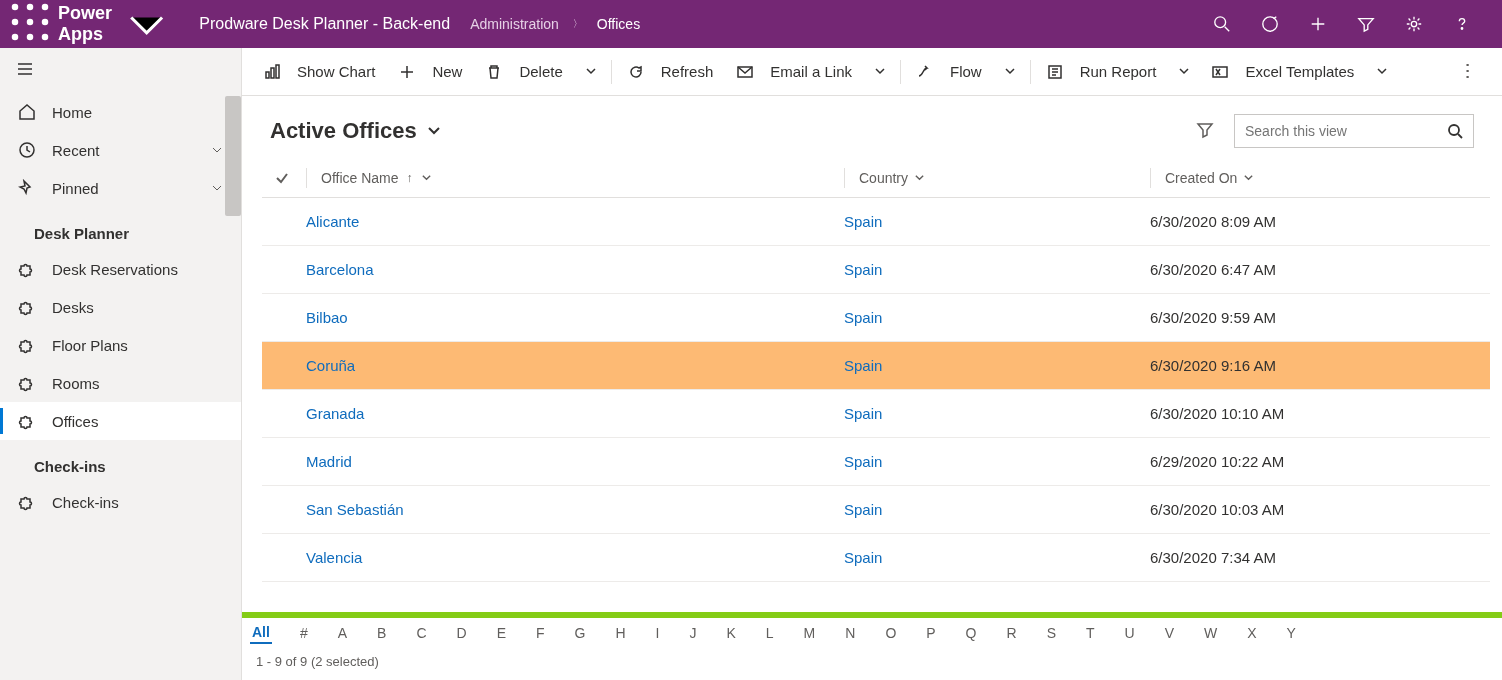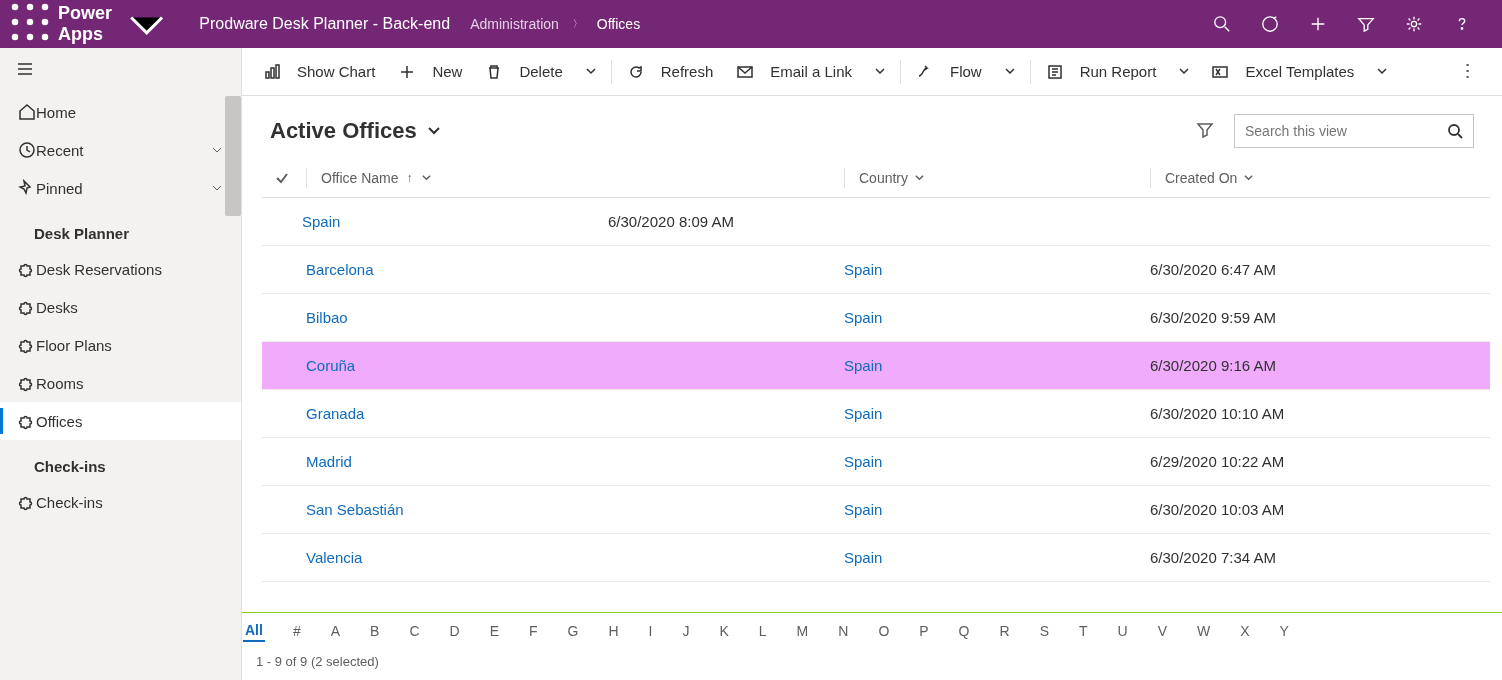--- a/index.html
+++ b/index.html
@@ -16,21 +16,21 @@
 .header-right { margin-left: auto; display: flex; gap: 28px; padding-right: 20px; }
 .header-icon { width: 20px; height: 20px; cursor: pointer; display: flex; align-items: center; justify-content: center; }
 .header-icon svg { width: 18px; height: 18px; stroke: #fff; fill: none; stroke-width: 1.5; }
 
 
 .body-wrap { display: flex; height: calc(100% - 48px); }
 .sidebar { width: 242px; background: #f3f2f1; border-right: 1px solid #e1dfdd; display: flex; flex-direction: column; position: relative; }
 .hamburger { padding: 12px 16px; cursor: pointer; }
 .hamburger svg { width: 18px; height: 18px; stroke: #323130; fill: none; stroke-width: 1.5; }
 .side-scroll { position: absolute; right: 0; top: 48px; width: 16px; height: 120px; background: #c8c6c4; border-radius: 2px; }
-.nav-item { display: flex; align-items: center; padding: 10px 18px; cursor: pointer; font-size: 15px; color: #323130; position: relative; }
+.nav-item { display: flex; align-items: center; padding: 10px 18px; gap: 16px; cursor: pointer; font-size: 15px; color: #323130; position: relative; }
 .nav-item.sub { padding-left: 18px; }
 .nav-item.active { background: #fff; }
 .nav-item.active::before { content:""; position:absolute; left:0; top:6px; bottom:6px; width:3px; background:#0078d4; }
 .nav-item .chev { margin-left: auto; }
 .nav-icon { width: 18px; height: 18px; display:flex; align-items:center; justify-content:center; }
 .nav-icon svg { width: 18px; height: 18px; stroke: #323130; fill: none; stroke-width: 1.5; }
 .section-label { padding: 18px 18px 8px; font-size: 15px; font-weight: 600; color: #323130; margin-left: 16px; }
 
 
 .main { flex: 1; display: flex; flex-direction: column; overflow: hidden; }
@@ -60,29 +60,29 @@
 .col-name-h { width: 542px; display: flex; align-items: center; gap: 8px; padding-left: 4px; }
 .col-name-h .sep-v { border-left: 1px solid #e1dfdd; height: 20px; margin-right: 6px; }
 .col-country-h { width: 306px; display:flex; align-items:center; gap:6px; }
 .col-country-h .sep-v, .col-created-h .sep-v { border-left: 1px solid #e1dfdd; height: 20px; margin-right: 8px; }
 .col-created-h { flex:1; display:flex; align-items:center; gap:6px; }
 .sort-arrow { font-size: 12px; }
 .hdr-chev svg { width: 11px; height: 11px; stroke: #605e5c; fill:none; stroke-width:1.5; }
 
 .grid-body { overflow-y: auto; }
 .row { display: flex; align-items: center; height: 48px; border-bottom: 1px solid #edebe9; font-size: 15px; }
-.row.hover { background: #f0abfc; }
+.row.hover { background: #fdba74; }
 .row .cell-check { width: 40px; }
 .row .cell-name { width: 542px; padding-left: 4px; }
 .row .cell-name a, .row .cell-country a { color: #0f6cbd; text-decoration: none; cursor: pointer; }
 .row .cell-country { width: 306px; }
 .row .cell-created { flex: 1; color: #323130; }
 
 
-.alpha-bar { height: 36px; display: flex; align-items: center; gap: 26px; padding-left: 1px; border-top: 1px solid #84cc16; font-size: 14px; color: #605e5c; }
+.alpha-bar { height: 36px; display: flex; align-items: center; gap: 26px; padding-left: 8px; border-top: 6px solid #84cc16; font-size: 14px; color: #605e5c; }
 .alpha-item { cursor: pointer; padding: 2px 2px; }
 .alpha-item.active { color: #0f6cbd; border-bottom: 2px solid #0f6cbd; font-weight:600; }
 
 
 .status-bar { height: 32px; padding: 6px 14px; font-size: 13px; color: #605e5c; }
 </style>
 </head>
 <body>
 
 <div class="top-header">
@@ -370,20 +370,21 @@
           <span class="sep-v"></span>
           <span>Created On</span>
           <span class="hdr-chev"><svg viewBox="0 0 12 12">
                 <path d="M2 4l4 4 4-4"></path>
               </svg></span>
         </div>
       </div>
       <div class="grid-body" id="gridBody">
           <div class="row">
             <div class="cell-check"></div>
+            <div class="cell-name"><a>Alicante</a></div>
             <div class="cell-country"><a>Spain</a></div>
             <div class="cell-created">6/30/2020 8:09 AM</div>
           </div>
           <div class="row">
             <div class="cell-check"></div>
             <div class="cell-name"><a>Barcelona</a></div>
             <div class="cell-country"><a>Spain</a></div>
             <div class="cell-created">6/30/2020 6:47 AM</div>
           </div>
           <div class="row">

